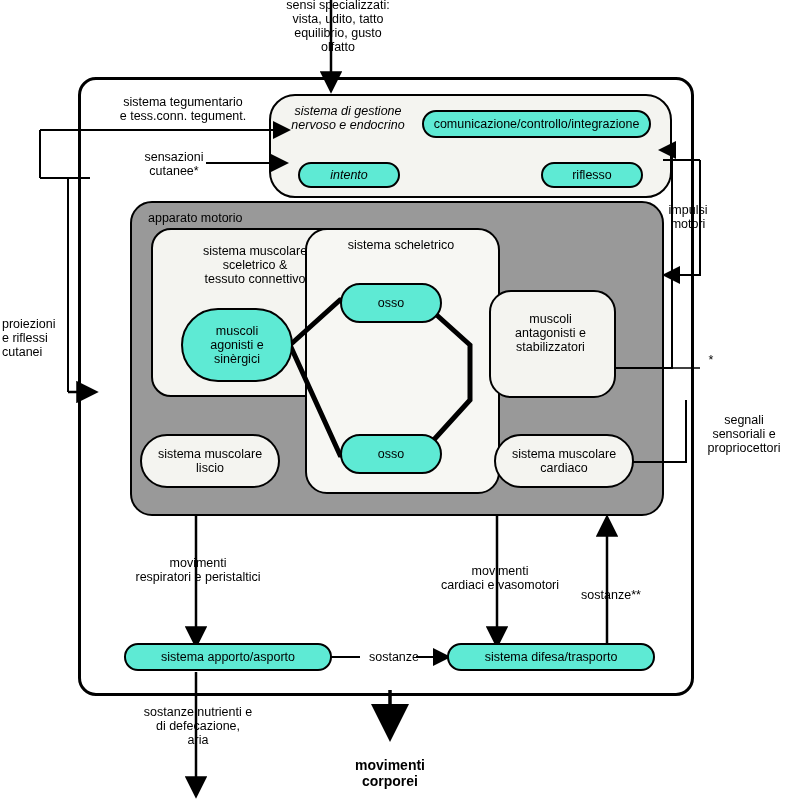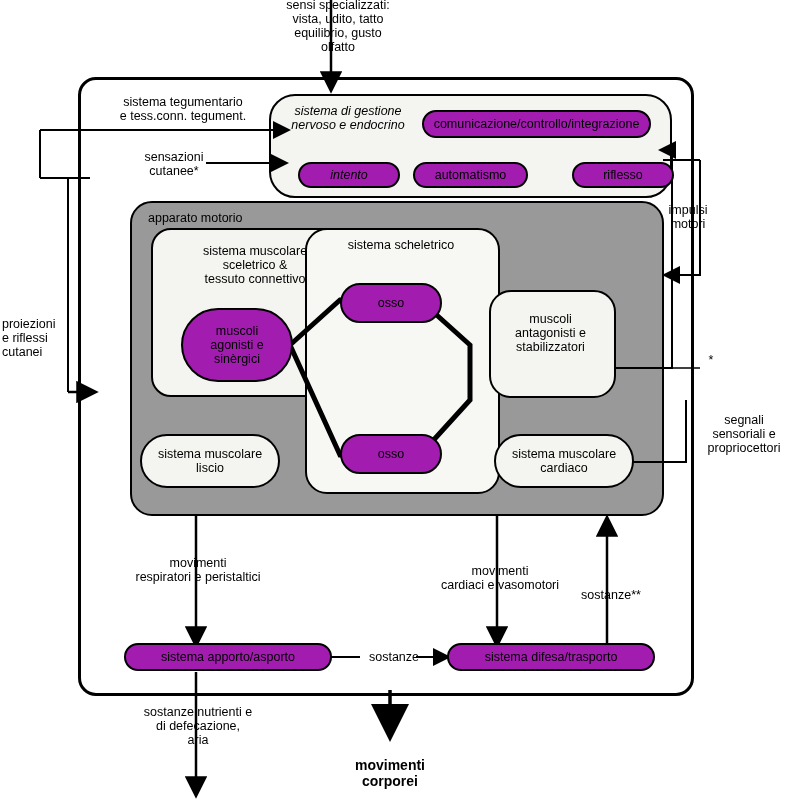--- a/index.html
+++ b/index.html
@@ -85,21 +85,21 @@
     display: flex;
     align-items: center;
     justify-content: center;
     text-align: center;
     font-size: 12.5px;
     line-height: 14px;
     color: #000;
     box-sizing: border-box;
     white-space: pre-line;
   }
-  .pill.grey { background: #a21caf; }
+  .pill.grey { background: #5eead4; }
   .pill.light { background: #f4f4f0; }
 
   
   svg.ov {
     position: absolute;
     left: 0; top: 0;
     width: 786px; height: 800px;
     pointer-events: none;
   }
   .bold-lbl { font-weight: bold; font-size: 14px; line-height: 16px; }
@@ -159,23 +159,22 @@
 
     <line x1="196" y1="672" x2="196" y2="795" stroke="#000" stroke-width="2.5" marker-end="url(#ah)"></line>
 
     <line x1="390" y1="690" x2="390" y2="735" stroke="#000" stroke-width="3.5" marker-end="url(#ahb)"></line>
   </svg>
 
   <div class="pill grey" style="left:422px; top:110px; width:229px; height:28px;">comunicazione/controllo/integrazione</div>
 
   <div class="pill grey" style="left:298px; top:162px; width:102px; height:26px;font-style:italic;">intento</div>
 
-  <div class="pill grey" style="left:413px; top:162px; width:115px; height:26px;">automatismo</div>
-
-  <div class="pill grey" style="left:572px; top:162px; width:102px; height:26px;">riflesso</div>
+
+  <div class="pill grey" style="left:541px; top:162px; width:102px; height:26px;">riflesso</div>
 
   <div class="pill grey" style="left:181px; top:308px; width:112px; height:74px;">muscoli
 agonisti e
 sinèrgici</div>
 
   <div class="pill grey" style="left:340px; top:283px; width:102px; height:40px;">osso</div>
 
 
   <div class="pill grey" style="left:340px; top:434px; width:102px; height:40px;">osso</div>
 

